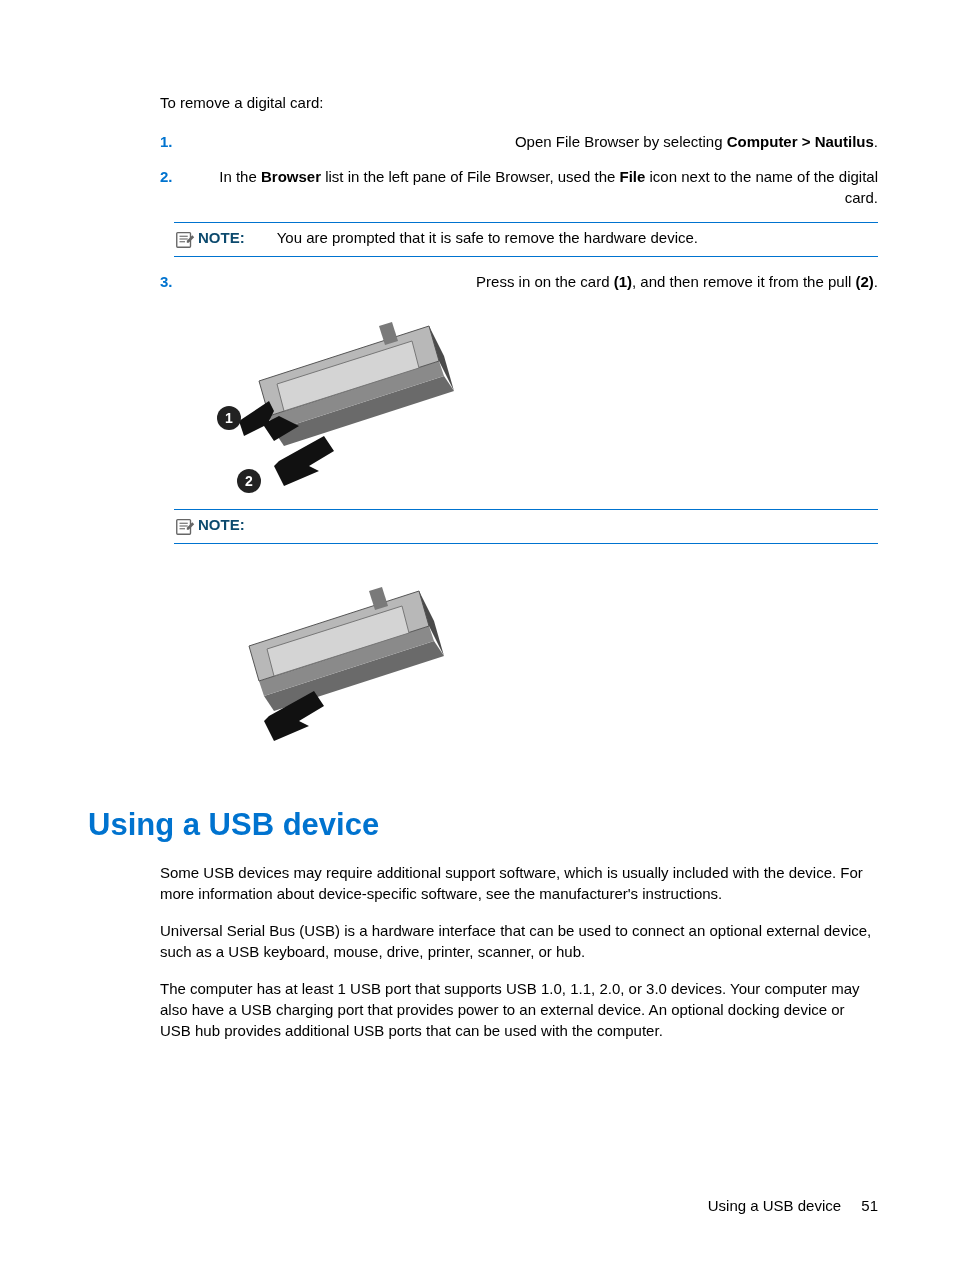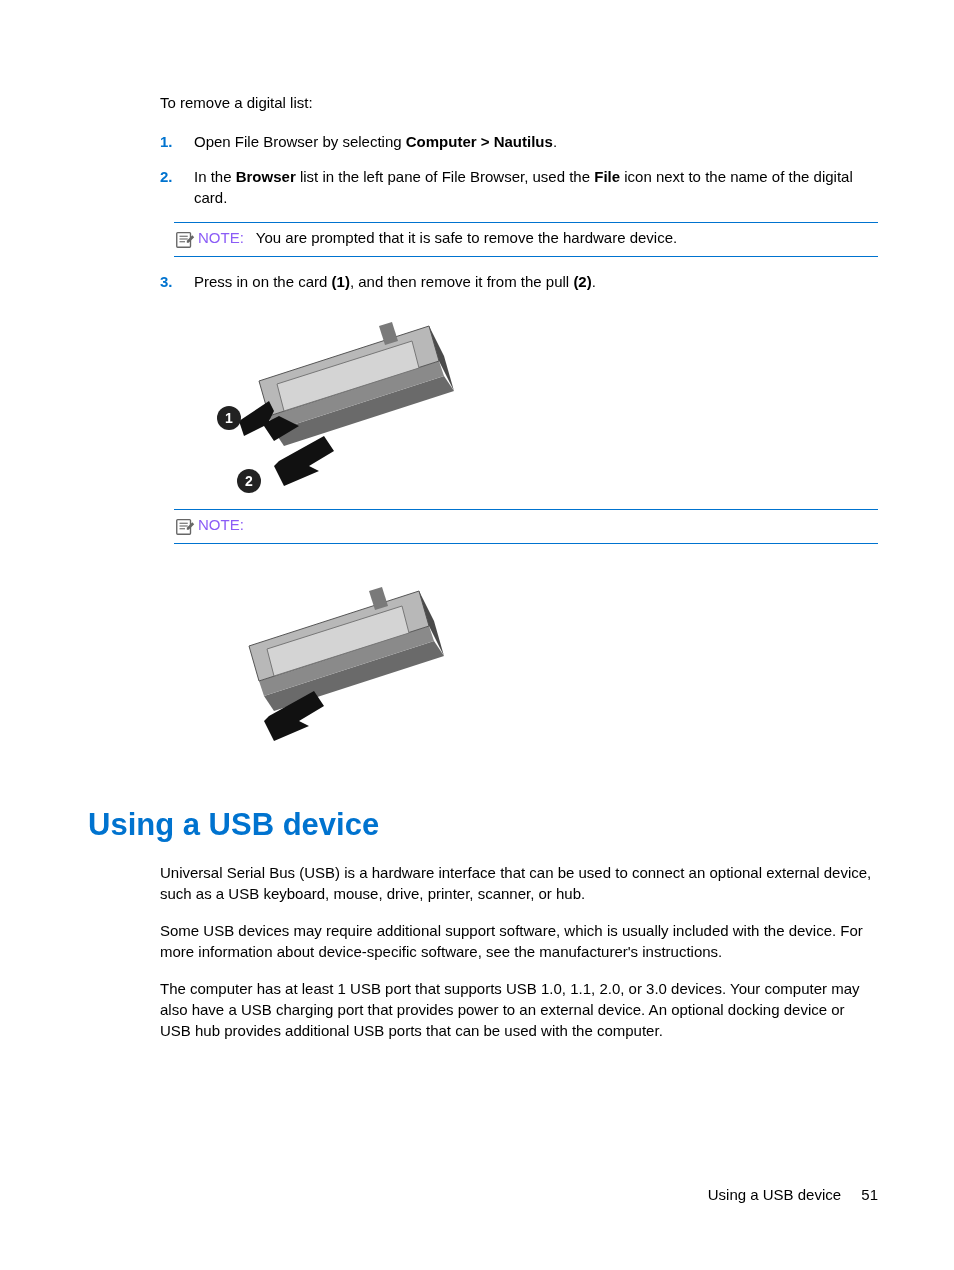--- a/index.html
+++ b/index.html
@@ -31,74 +31,75 @@
     margin-bottom: 14px;
   }
   .step-num {
     color: #0073cf;
     font-weight: bold;
     min-width: 34px;
     flex-shrink: 0;
   }
   .step-body {
     flex: 1;
+    text-align: right;
   }
   .bold { font-weight: bold; }
   .note-box {
     border-top: 1px solid #0073cf;
     border-bottom: 1px solid #0073cf;
     margin: 8px 0 14px 86px;
     padding: 4px 0 6px 0;
     display: flex;
     align-items: flex-start;
   }
   .note-icon {
     width: 22px;
     height: 22px;
     flex-shrink: 0;
     margin-top: 1px;
   }
   .note-label {
-    color: #8b5cf6;
-    font-weight: normal;
+    color: #0c4a6e;
+    font-weight: bold;
     margin-left: 2px;
     margin-right: 12px;
     flex-shrink: 0;
   }
-  .note-text { flex: 1; }
+  .note-text { flex: 1; margin-left: 20px; }
   .illus-wrap {
     margin: 10px 0 6px 86px;
   }
   .illus-wrap svg { display: block; }
   .section-heading {
     color: #0073cf;
     font-size: 31px;
     font-weight: bold;
     margin: 52px 0 16px 0;
   }
   .section-body {
     margin-left: 72px;
   }
   .section-body p {
     margin: 0 0 16px 0;
   }
   .footer {
     position: absolute;
-    bottom: 65px;
+    bottom: 54px;
     right: 76px;
     font-size: 15px;
   }
   .footer .pg { margin-left: 16px; }
 </style>
 </head>
 <body>
 
 <div class="page">
 
-  <div class="intro">To remove a digital list:</div>
+  <div class="intro">To remove a digital card:</div>
 
   <ol class="steps">
     <li>
       <span class="step-num">1.</span>
       <span class="step-body">
         <span>Open File Browser by selecting </span><span class="bold">Computer &gt; Nautilus</span><span>.</span>
       </span>
     </li>
     <li>
       <span class="step-num">2.</span>
@@ -185,22 +186,22 @@
       <polygon points="245,15 255,50 270,80 260,45" fill="#4a4a4a"></polygon>
 
       <polygon points="195,15 208,11 214,30 201,34" fill="#7a7a7a"></polygon>
 
       <polygon points="95,140 140,115 150,130 125,145 135,150 100,165 90,145" fill="#111"></polygon>
     </svg>
   </div>
 
   <div class="section-heading">Using a USB device</div>
   <div class="section-body">
+    <p>Some USB devices may require additional support software, which is usually included with the device. For more information about device-specific software, see the manufacturer's instructions.</p>
     <p>Universal Serial Bus (USB) is a hardware interface that can be used to connect an optional external device, such as a USB keyboard, mouse, drive, printer, scanner, or hub.</p>
-    <p>Some USB devices may require additional support software, which is usually included with the device. For more information about device-specific software, see the manufacturer's instructions.</p>
     <p>The computer has at least 1 USB port that supports USB 1.0, 1.1, 2.0, or 3.0 devices. Your computer may also have a USB charging port that provides power to an external device. An optional docking device or USB hub provides additional USB ports that can be used with the computer.</p>
   </div>
 
 </div>
 
 <div class="footer">
   <span>Using a USB device</span>
   <span class="pg">51</span>
 </div>
 

